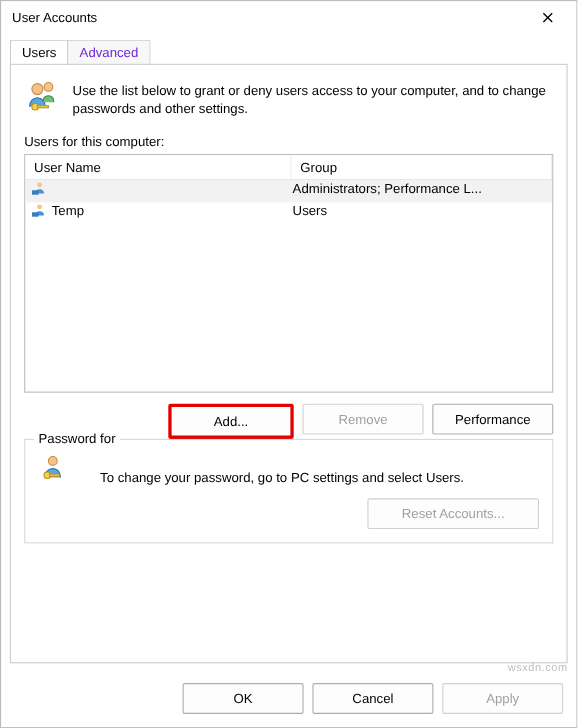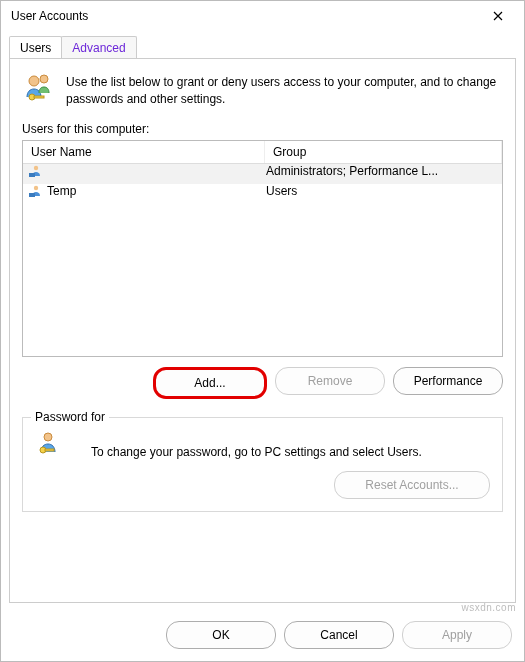--- a/index.html
+++ b/index.html
@@ -21,24 +21,24 @@
   .listhead div{padding:4px 8px;font-size:12px;border-right:1px solid #eee}
   .col-user{width:225px}
   .col-group{flex:1}
   .row{display:flex;align-items:flex-start;height:20px}
   .row.sel{background:#f2f2f2}
   .row .cell{display:flex;align-items:center;gap:4px;padding:0 6px;font-size:12px;white-space:nowrap;overflow:hidden;text-overflow:ellipsis}
   .row .col-user{width:225px}
   .row .col-group{flex:1}
   .user-ico svg{width:14px;height:14px;display:block}
   .btn-row{display:flex;justify-content:flex-end;gap:8px;margin-top:10px}
-  .btn{min-width:84px;height:26px;border:1px solid #adadad;background:#fdfdfd;border-radius:13px;display:flex;align-items:center;justify-content:center;font-size:12px;padding:0 12px}
+  .btn{min-width:84px;height:26px;border:1px solid #adadad;background:#fdfdfd;border-radius:2px;display:flex;align-items:center;justify-content:center;font-size:12px;padding:0 12px}
   .btn.disabled{color:#a0a0a0;border-color:#d0d0d0}
   .highlight{border:3px solid #e20000}
-  .fieldset{border:1px solid #d9d9d9;margin-top:18px;padding:10px 12px 12px 12px;position:relative}
+  .fieldset{border:1px solid #d9d9d9;padding:10px 12px 12px 12px;position:relative}
   .fieldset .legend{position:absolute;top:-8px;left:8px;background:#fff;padding:0 4px;font-size:12px}
   .pw-row{display:flex;gap:26px;align-items:flex-end}
   .pw-row .txt{line-height:1.4}
   .pw-btn-row{display:flex;justify-content:flex-end;margin-top:10px}
   .dlg-buttons{position:absolute;right:12px;bottom:12px;display:flex;gap:8px}
   .watermark{position:absolute;right:8px;bottom:48px;font-size:10px;color:#bdbdbd;letter-spacing:.5px}
 </style>
 </head>
 <body>
 

